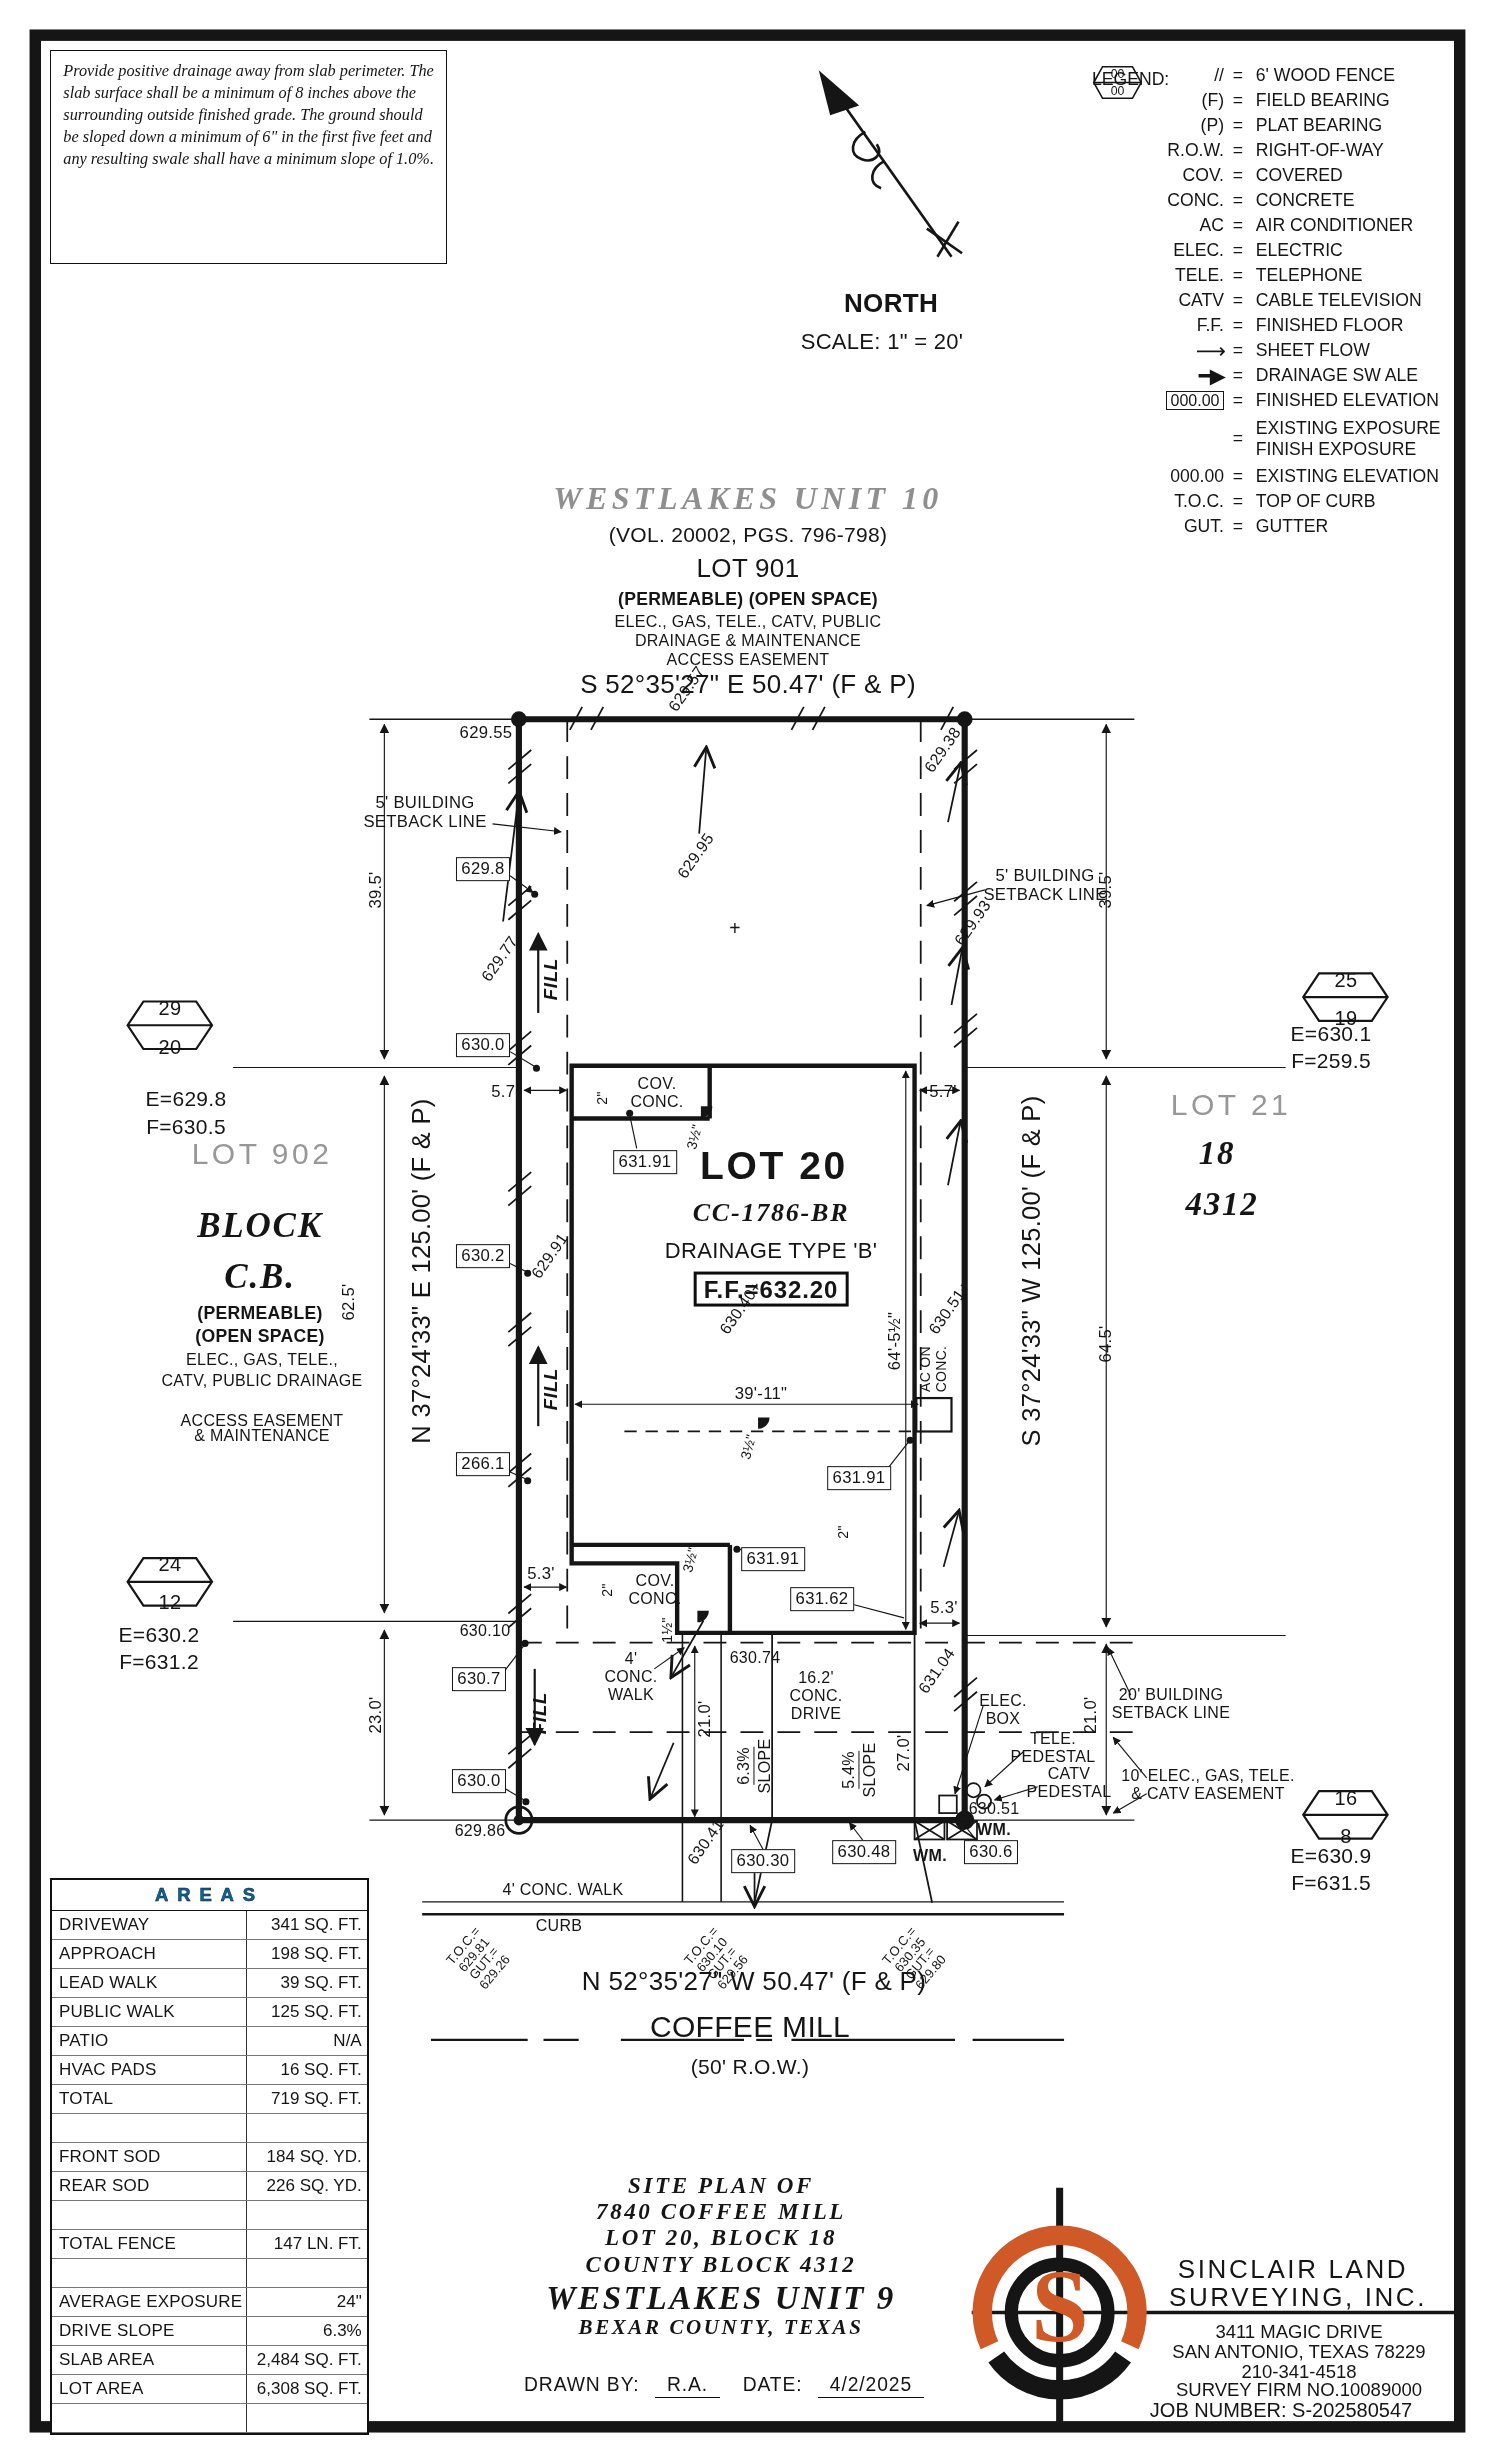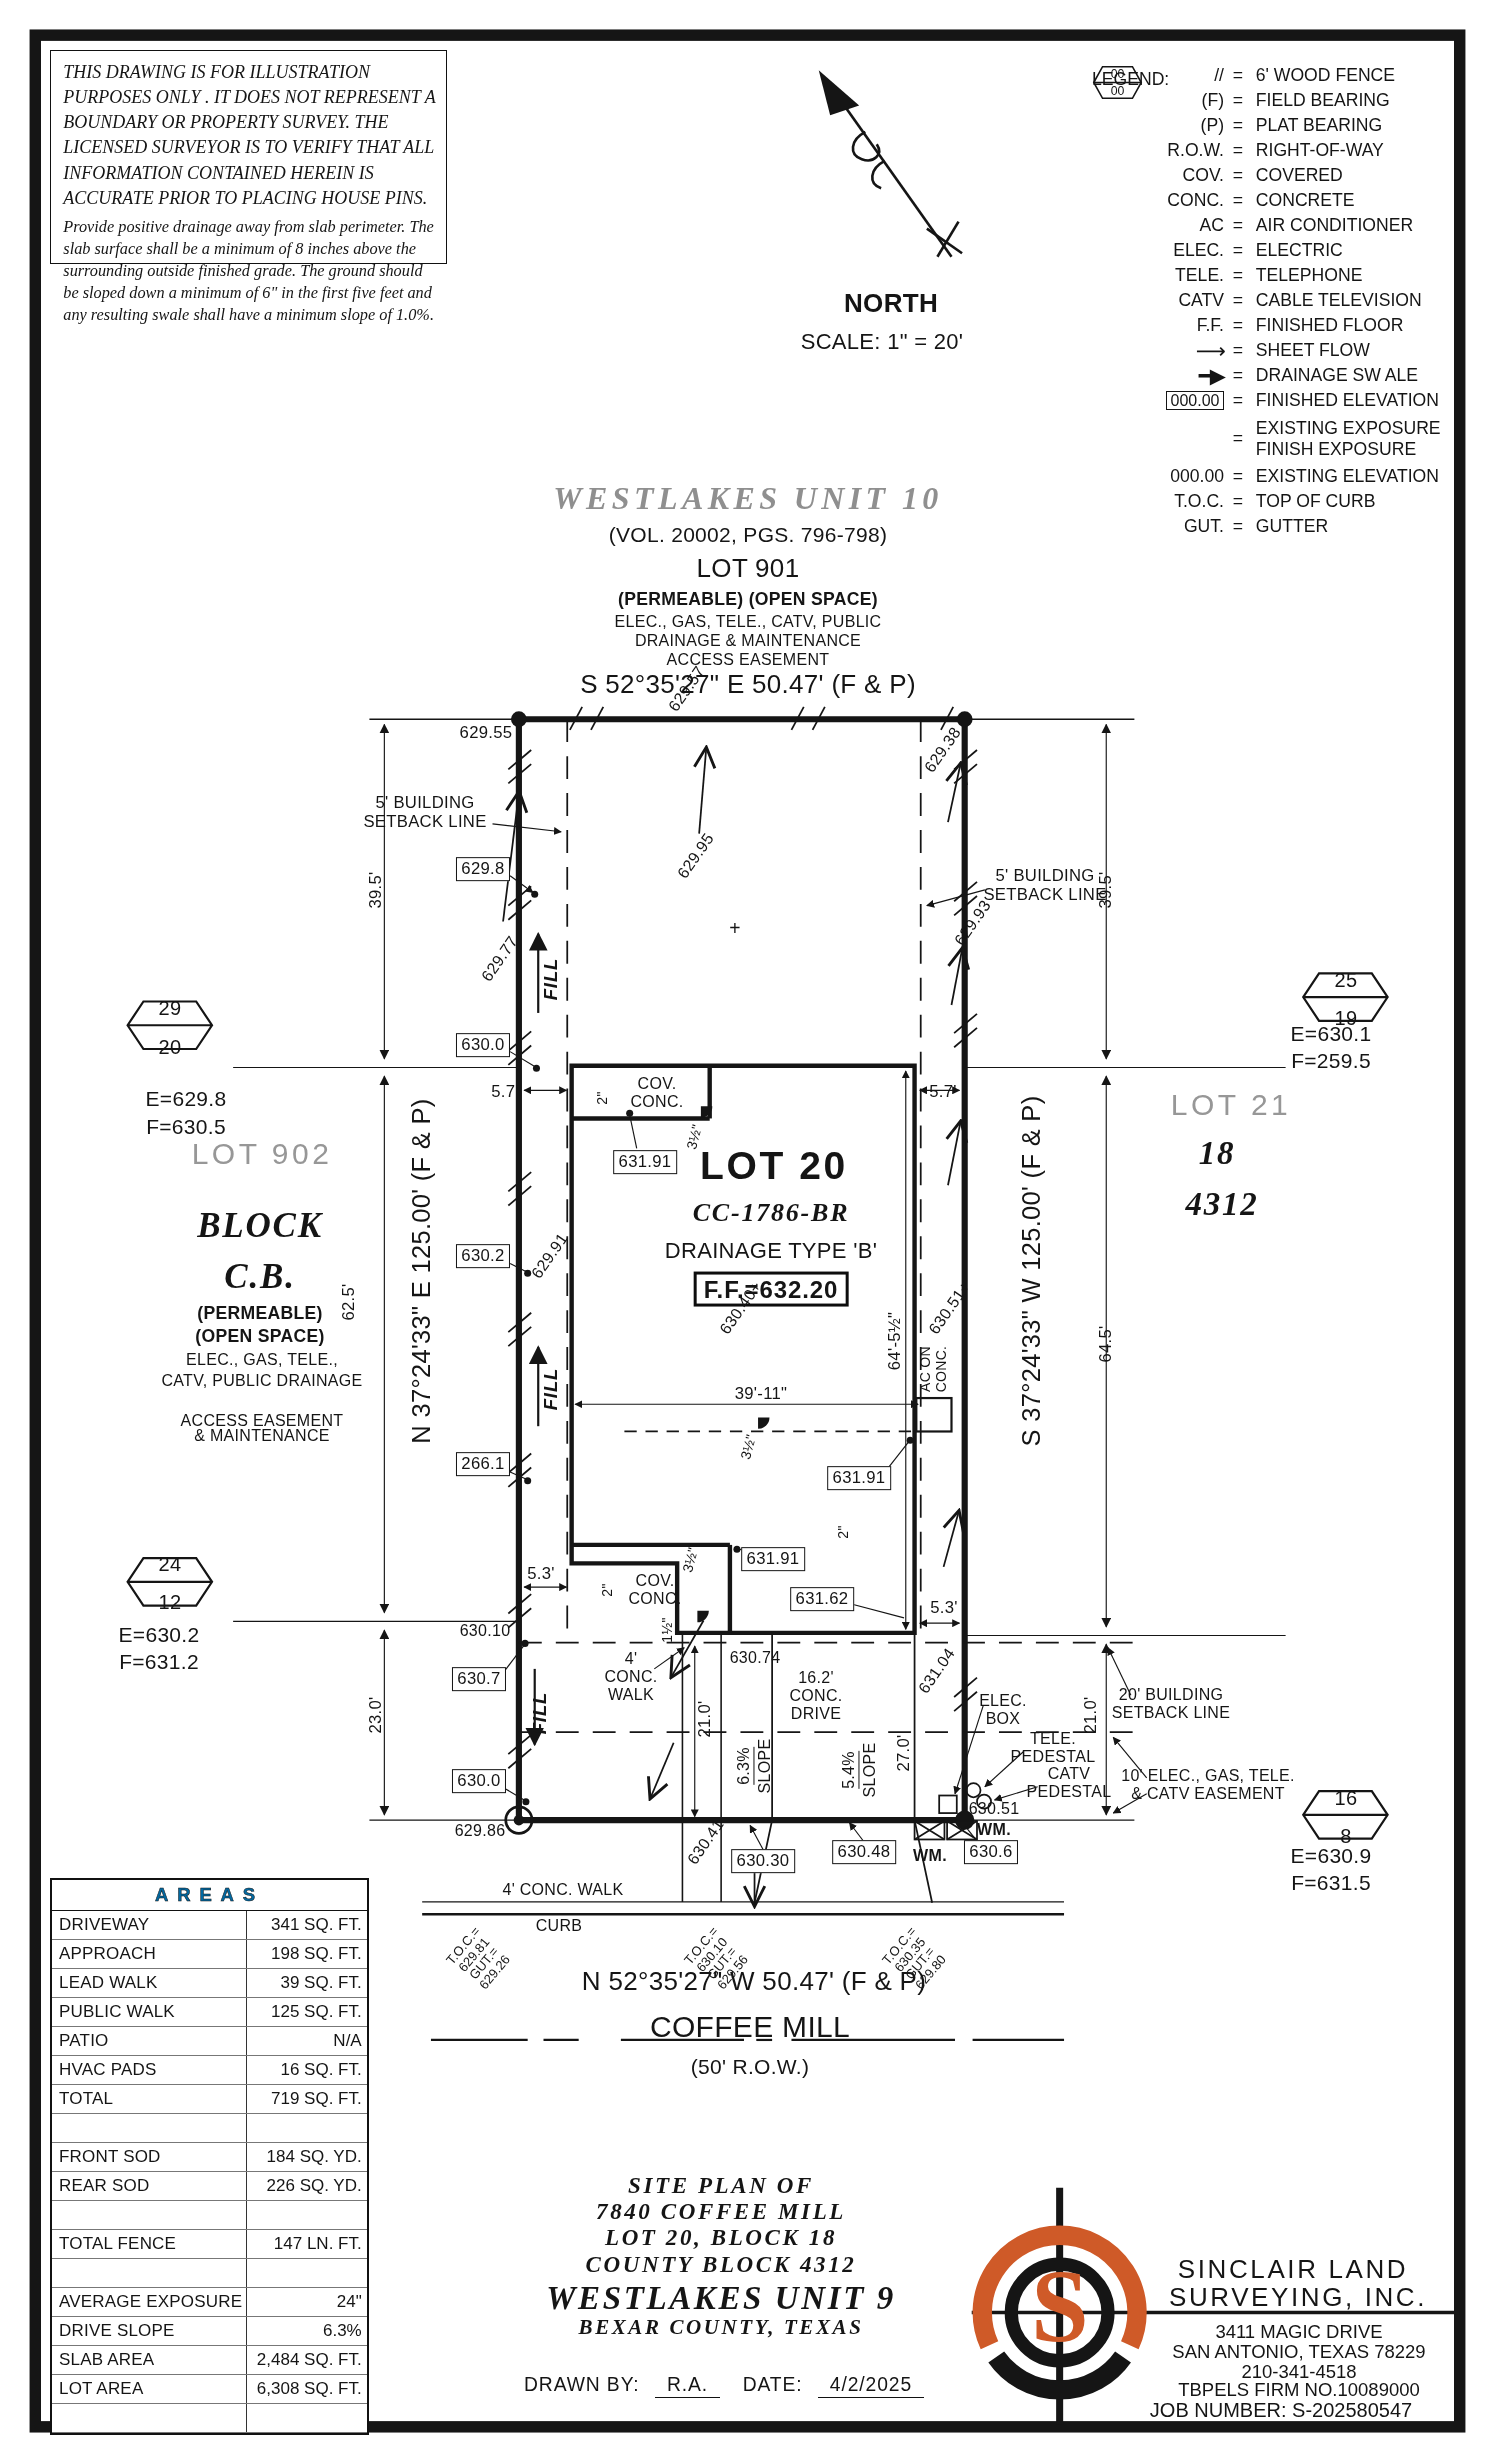--- a/index.html
+++ b/index.html
@@ -256,21 +256,20 @@
         <line x1="1105" y1="2630" x2="1660" y2="2630" stroke-width="4"></line>
         <line x1="1205" y1="2488" x2="1205" y2="2757" stroke-width="8"></line>
         <path d="M1125.2,2667.2 A88,88 0 1 1 1284.8,2667.2" stroke="#cf5a28" stroke-width="22"></path>
         <path d="M1132.9,2680.5 A88,88 0 0 0 1277.1,2680.5" stroke-width="22"></path>
         <circle cx="1205" cy="2630" r="55" stroke-width="15"></circle>
       </g>
     </g>
   </svg>
 
   <div id="disclaimer">
-    <p class="p1">THIS DRAWING IS FOR ILLUSTRATION PURPOSES ONLY . IT DOES NOT REPRESENT A BOUNDARY OR PROPERTY SURVEY. THE LICENSED SURVEYOR IS TO VERIFY THAT ALL INFORMATION CONTAINED HEREIN IS ACCURATE PRIOR TO PLACING HOUSE PINS.</p>
     <p class="p2">Provide positive drainage away from slab perimeter. The slab surface shall be a minimum of 8 inches above the surrounding outside finished grade. The ground should be sloped down a minimum of 6" in the first five feet and any resulting swale shall have a minimum slope of 1.0%.</p>
   </div>
 
   <div id="legend-title">LEGEND:</div>
   <div id="legend">
       <div class="lg-row">
         <div class="lg-sym">//</div>
         <div class="lg-eq">=</div>
         <div class="lg-desc">6' WOOD FENCE</div>
       </div>
@@ -461,21 +460,21 @@
     <span>DATE:</span>
     <span class="uline">4/2/2025</span>
   </div>
 
   <div id="logo-s">S</div>
   <div class="sv" style="left:1293px;top:2269px;font-size:26px;letter-spacing:2.6px">SINCLAIR LAND</div>
   <div class="sv" style="left:1298px;top:2297px;font-size:26px;letter-spacing:2.6px">SURVEYING, INC.</div>
   <div class="sv" style="left:1299px;top:2332px;font-size:18.5px">3411 MAGIC DRIVE</div>
   <div class="sv" style="left:1299px;top:2352px;font-size:18.5px">SAN ANTONIO, TEXAS 78229</div>
   <div class="sv" style="left:1299px;top:2372px;font-size:18.5px">210-341-4518</div>
-  <div class="sv" style="left:1299px;top:2390px;font-size:18.5px">TBPELS FIRM NO.10089000</div>
+  <div class="sv" style="left:1299px;top:2390px;font-size:18.5px">SURVEY FIRM NO.10089000</div>
   <div class="sv" style="left:1281px;top:2410px;font-size:20px">JOB NUMBER: S-202580547</div>
 
   <div id="labels">
       <div class="lbl bold" style="left: 891px; top: 304px; font-size: 26px; transform: translate(-50%, -50%);">NORTH</div>
       <div class="lbl " style="left: 882px; top: 342px; font-size: 22px; transform: translate(-50%, -50%);">SCALE: 1" = 20'</div>
       <div class="lbl grayserif" style="left: 748px; top: 498px; font-size: 32px; transform: translate(-50%, -50%);">WESTLAKES UNIT 10</div>
       <div class="lbl " style="left: 748px; top: 535px; font-size: 21px; transform: translate(-50%, -50%);">(VOL. 20002, PGS. 796-798)</div>
       <div class="lbl " style="left: 748px; top: 569px; font-size: 26px; transform: translate(-50%, -50%);">LOT 901</div>
       <div class="lbl bold" style="left: 748px; top: 600px; font-size: 17.6px; transform: translate(-50%, -50%);">(PERMEABLE) (OPEN SPACE)</div>
       <div class="lbl " style="left: 748px; top: 622px; font-size: 16px; transform: translate(-50%, -50%);">ELEC., GAS, TELE., CATV, PUBLIC</div>

